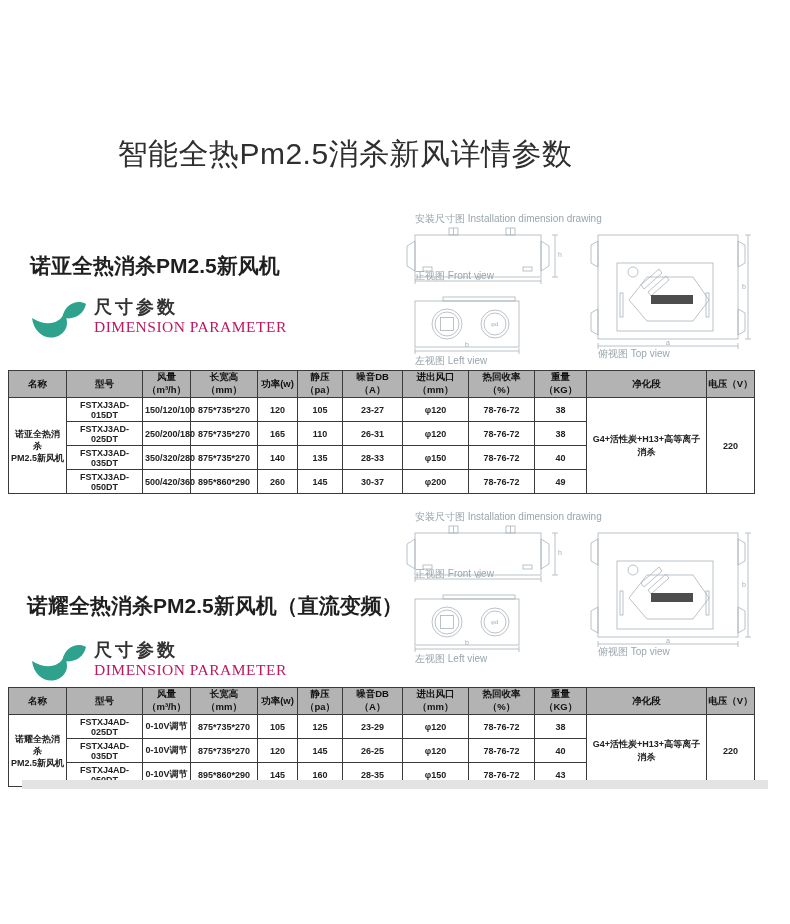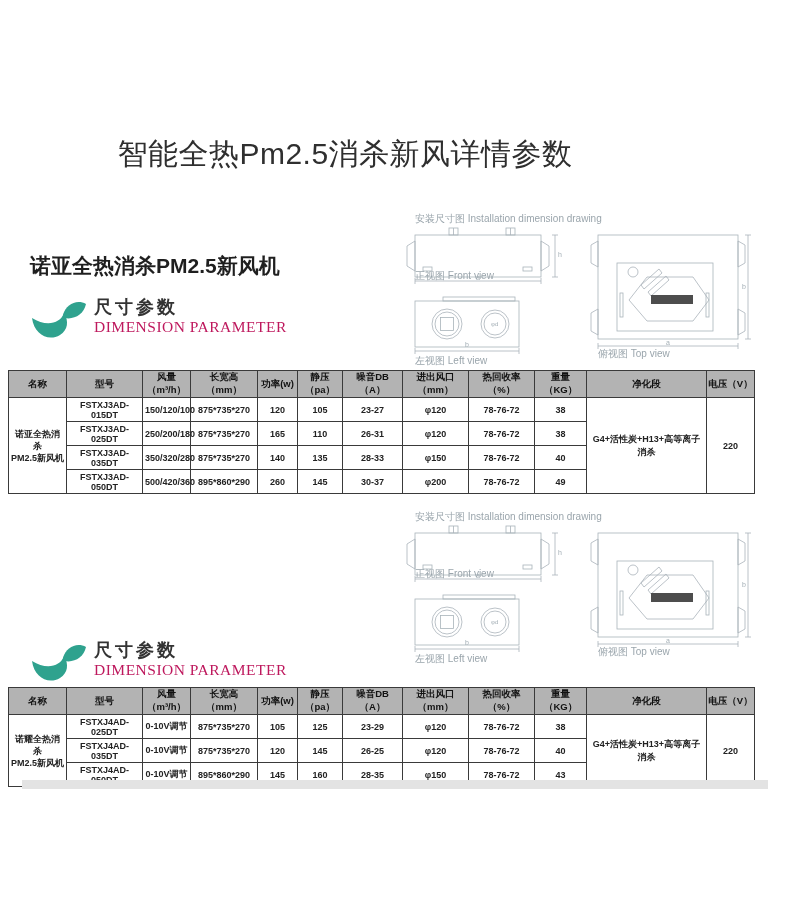--- a/index.html
+++ b/index.html
@@ -273,20 +273,21 @@
     <span class="draw-lab lab-left">左视图 Left view</span>
     <span class="draw-lab lab-top">俯视图 Top view</span>
     <span class="dimletter dl-a1">a</span>
     <span class="dimletter dl-h">h</span>
     <span class="dimletter dl-b1">b</span>
     <span class="dimletter dl-phid">φd</span>
     <span class="dimletter dl-a2">a</span>
     <span class="dimletter dl-b2">b</span>
   </div>
 
+  <h2 class="sec-heading sec2-heading">诺耀全热消杀PM2.5新风机（直流变频）</h2>
 
   <div class="dim-block dim2">
     <span class="leaf-wrap">
       <svg width="58" height="44" viewBox="0 0 58 44">
         <path d="M2 20 C4 36 18 44 30 37 C38 32 39 23 34 15 C30 26 16 29 2 20 Z" fill="#2fa28e"></path>
         <path d="M33 17 C36 6 47 1 56 6 C54 16 44 22 35 20 C34 19 33 18 33 17 Z" fill="#2fa28e"></path>
       </svg>
     </span>
     <span class="dim-text">
       <div class="cn">尺寸参数</div>

